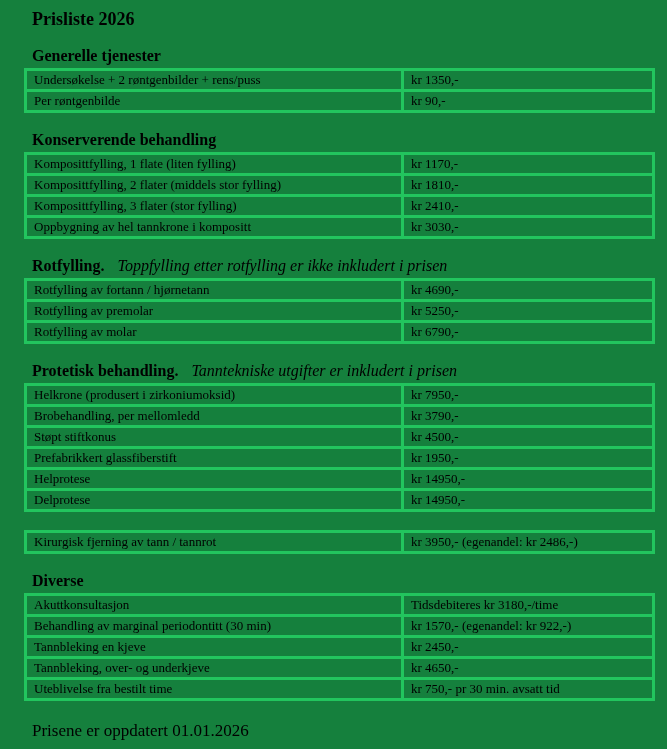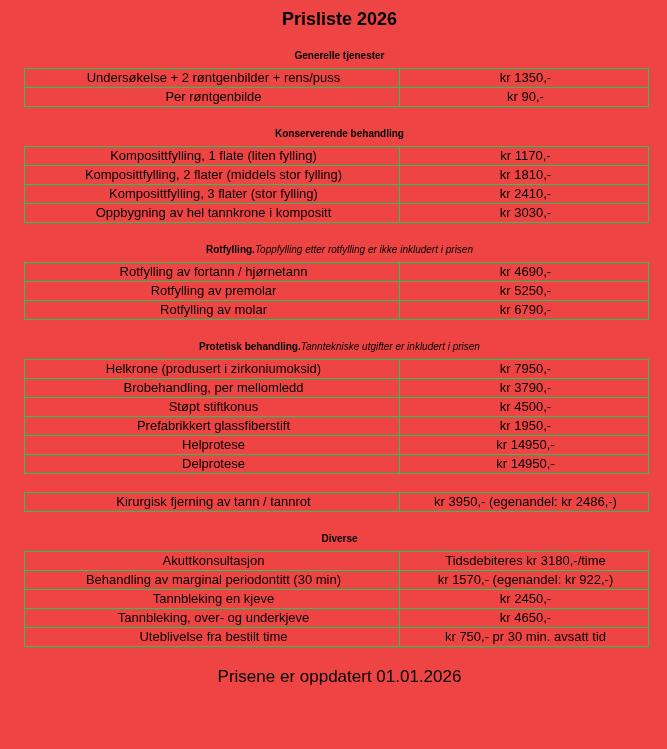--- a/index.html
+++ b/index.html
@@ -4,58 +4,57 @@
 <style>
   html, body {
     margin: 0;
     padding: 0;
     background: #ffffff;
   }
   .page {
     position: relative;
     width: 667px;
     height: 749px;
-    background: #ef4444;
+    background: #15803d;
     color: #000000;
-    font-family: Liberation Sans, sans-serif;
+    font-family: Liberation Serif, serif;
     box-sizing: border-box;
     padding: 7px 20px 0 32px;
     overflow: hidden;
-    text-align: center;
   }
   .title {
     font-size: 18px;
     font-weight: bold;
     margin: 0 0 14px 0;
     line-height: 24px;
   }
   .section {
     margin-top: 18px;
   }
   .section-heading {
-    font-size: 10px;
+    font-size: 16px;
     margin: 0 0 3px 0;
     line-height: 18px;
     font-weight: normal;
   }
   .section-heading .head-bold {
     font-weight: bold;
   }
   .section-heading .head-note {
     font-style: italic;
-    margin-left: 0;
+    margin-left: 13px;
   }
   table.price-table {
     border-collapse: collapse;
     table-layout: fixed;
     width: 616px;
     margin-left: -8px;
   }
   table.price-table td {
-    border: 1px solid #22c55e;
+    border: 3px solid #22c55e;
     font-size: 13px;
     line-height: 16px;
     padding: 1px 4px 1px 7px;
     vertical-align: middle;
     white-space: nowrap;
     overflow: hidden;
   }
   td.col-service { width: 363px; }
   td.col-price   { width: 237px; }
   .footer-note {

